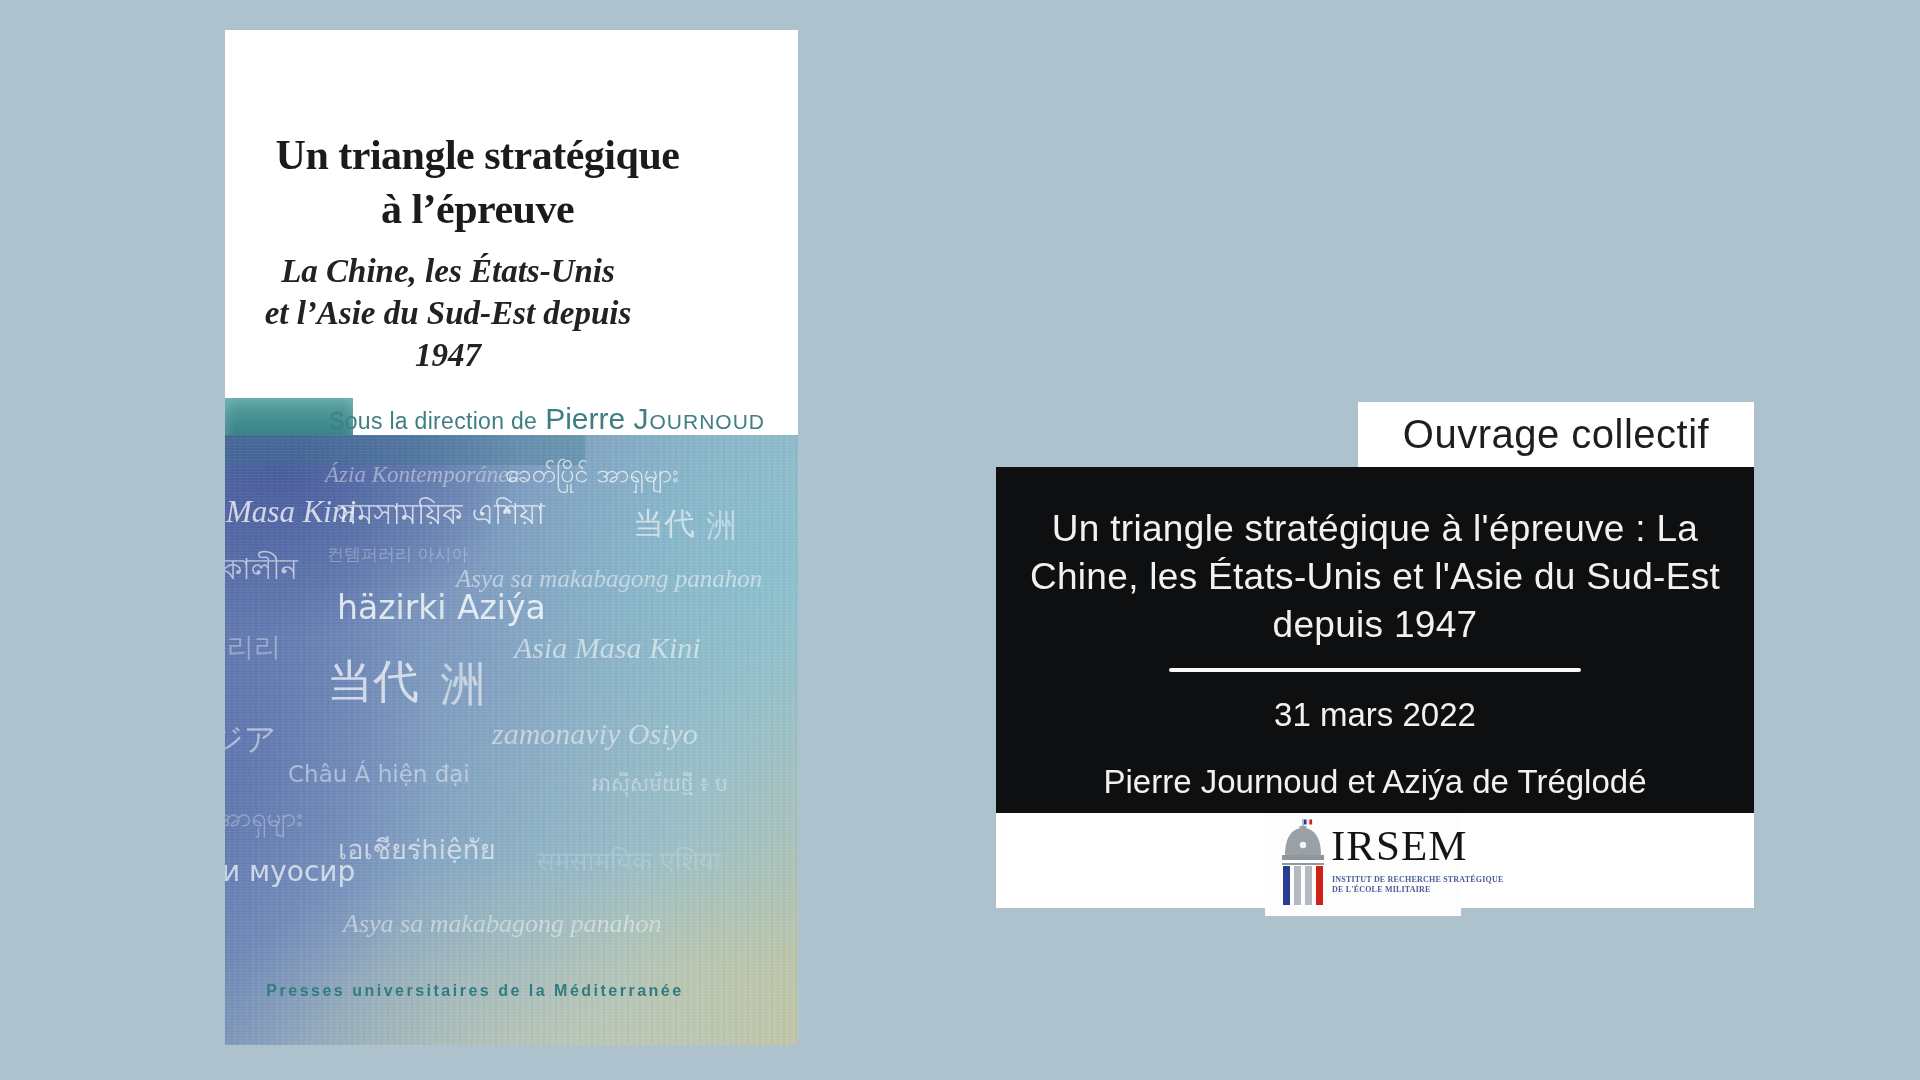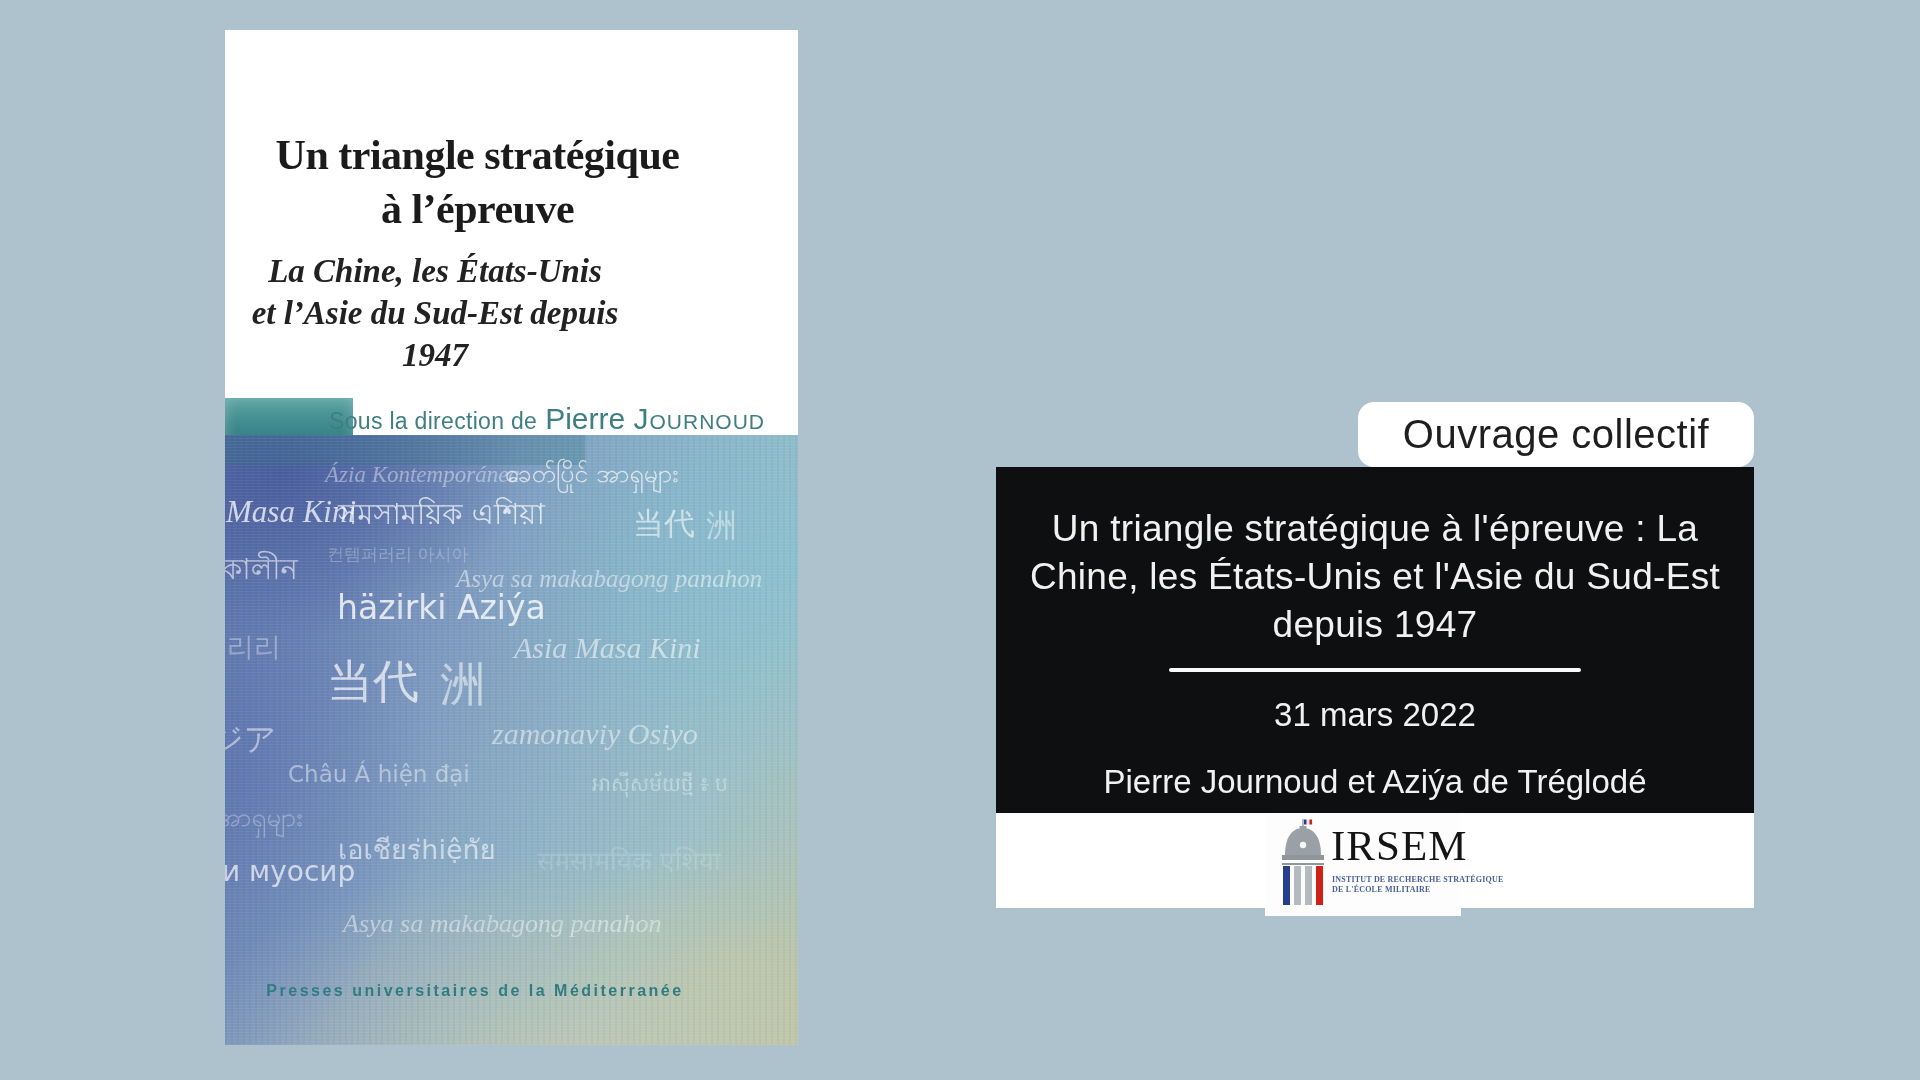--- a/index.html
+++ b/index.html
@@ -4,21 +4,21 @@
 <style>
   html,body{margin:0;padding:0;background:#aec2ce;}
   .stage{position:relative;width:1920px;height:1080px;background:#aec2ce;overflow:hidden;
          font-family:"Liberation Sans","DejaVu Sans",sans-serif;padding-left:20px;}
 
   
   .cover{position:absolute;left:225px;top:30px;width:573px;height:1015px;background:#ffffff;}
   .cover-titles{position:absolute;left:0;top:98px;width:505px;text-align:center;color:#1b1b1b;
                 font-family:"Liberation Serif","DejaVu Serif",serif;}
   .cover-title{font-size:42px;line-height:54px;font-weight:700;letter-spacing:-0.5px;}
-  .cover-subtitles{width:420px;margin:14px 0 0 0;text-align:center;}
+  .cover-subtitles{width:420px;margin:14px 0 0 13px;text-align:center;}
   .cover-subtitle{font-size:33px;line-height:42px;font-style:italic;font-weight:600;color:#222;}
   .teal-chip{position:absolute;left:0;top:368px;width:128px;height:50px;
              background:linear-gradient(180deg,#5aa3a4 0%,#3f8a8d 55%,#2f7b82 100%);
              box-shadow:inset 0 0 14px rgba(255,255,255,0.25);}
   .direction{position:absolute;right:33px;top:372px;white-space:nowrap;color:#3f7e82;}
   .dir-prefix{font-size:23px;letter-spacing:0.3px;margin-right:8px;}
   .dir-name{font-size:30px;}
   .dir-sc{font-variant:small-caps;letter-spacing:1px;}
 
   .cover-art{position:absolute;left:0;top:405px;width:573px;height:610px;overflow:hidden;
@@ -36,21 +36,21 @@
       repeating-linear-gradient(90deg, rgba(20,30,80,0.07) 0 2px, rgba(0,0,0,0) 2px 6px);}
   .tealband{position:absolute;left:0;top:0;width:360px;height:30px;background:rgba(54,120,132,0.30);}
   .tx{position:absolute;color:#ffffff;white-space:nowrap;line-height:1.1;
       font-family:"DejaVu Sans",sans-serif;}
   .tx.it{font-family:"Liberation Serif","DejaVu Serif",serif;font-style:italic;}
   .publisher{position:absolute;left:0;top:527px;width:500px;text-align:center;
              font-size:16px;font-weight:700;letter-spacing:2.5px;color:#2e7b80;margin-top:20px;}
 
   
   .badge{position:absolute;left:1358px;top:402px;width:396px;height:65px;background:#ffffff;
-         display:flex;align-items:center;justify-content:center;border-radius:16px;}
+         display:flex;align-items:center;justify-content:center;}
   .badge span{font-size:40px;font-weight:300;color:#1e1e1e;letter-spacing:0.5px;}
   .black-box{position:absolute;left:996px;top:467px;width:758px;height:346px;background:#0e0f11;
              color:#f1f1f1;text-align:center;}
   .bb-title{padding-top:38px;font-size:37px;line-height:48px;font-weight:300;letter-spacing:0.3px;}
   .bb-title div{white-space:nowrap;}
   .separator{width:412px;height:4px;background:#fafafa;border-radius:2px;margin:19px auto 0 auto;}
   .bb-date{margin-top:24px;font-size:33px;font-weight:300;}
   .bb-authors{margin-top:29px;font-size:33px;font-weight:300;}
   .white-strip{position:absolute;left:996px;top:813px;width:758px;height:95px;background:#ffffff;}
   .logo-box{position:absolute;left:1265px;top:813px;width:196px;height:103px;background:#fdfdfd;font-family:Liberation Serif, serif;}

